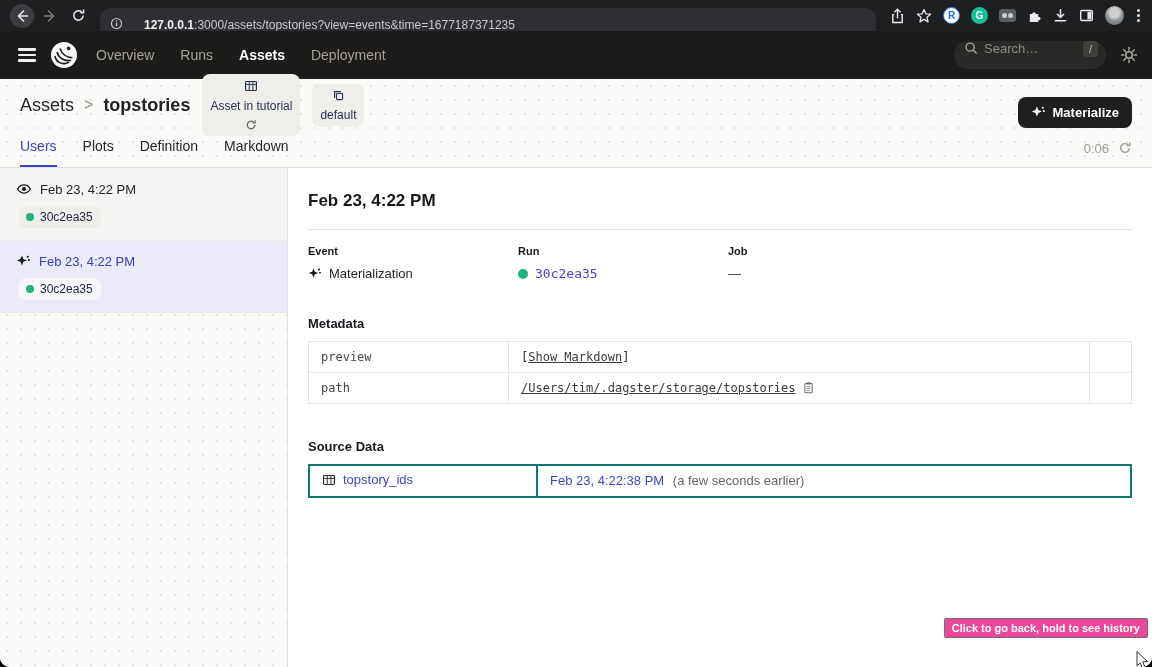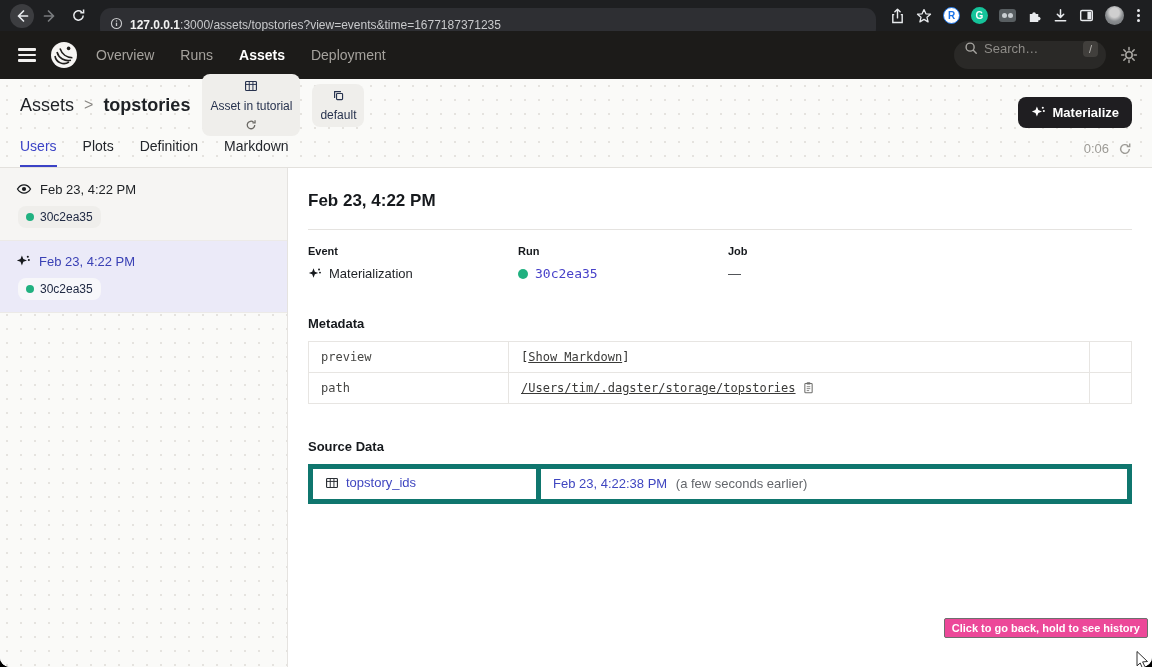--- a/index.html
+++ b/index.html
@@ -5,21 +5,21 @@
   * { margin:0; padding:0; box-sizing:border-box; }
   html,body { width:1152px; height:667px; background:#000; font-family:"Liberation Sans", sans-serif; }
   .window { width:1152px; height:667px; display:flex; flex-direction:column; overflow:hidden;
             border-radius:0 0 10px 10px; position:relative; background:#fff; }
 
   
   .browser-bar { height:31px; background:#1E1F21; display:flex; align-items:center; padding:0 10px; gap:4px; flex-shrink:0; }
   .nav-btn { width:24px; height:24px; border-radius:50%; display:flex; align-items:center; justify-content:center; color:#E8EAED; flex-shrink:0; }
   .nav-btn.hl { background:#3C3D40; }
   .nav-btn.dis { color:#797B7E; }
-  .url-pill { flex:1; height:32px; margin:16px 10px 0 6px; background:#2E2F33; border-radius:11px; display:flex; align-items:center; padding:0 10px; gap:7px; overflow:hidden; white-space:nowrap; }
+  .url-pill { flex:1; height:32px; margin:16px 10px 0 6px; background:#2E2F33; border-radius:11px; display:flex; align-items:center; padding:0 10px; gap:21px; overflow:hidden; white-space:nowrap; }
   .url-host { color:#F1F1F1; font-size:12px; font-weight:700; }
   .url-rest { color:#C8C9CB; font-size:12px; }
   .chrome-right { display:flex; align-items:center; gap:11px; flex-shrink:0; color:#E8EAED; }
   .ext-circle { width:17px; height:17px; border-radius:50%; display:flex; align-items:center; justify-content:center; font-size:10px; font-weight:700; }
   .ext-blue { background:#fff; color:#1A73E8; border:1px solid #1A73E8; }
   .ext-green { background:#15C39A; color:#fff; }
   .ext-robot { width:17px; height:13px; border-radius:3px; background:#585E61; display:flex; align-items:center; justify-content:center; gap:1px; }
   .ext-robot i { width:5px; height:5px; border-radius:50%; background:#C9CED1; }
   .avatar { width:19px; height:19px; border-radius:50%; background:radial-gradient(circle at 50% 35%, #CFCFCF 0 30%, #8A8D90 55%, #6E7174 100%); }
   .kebab { display:flex; flex-direction:column; gap:2px; padding:2px; }
@@ -44,21 +44,21 @@
   .crumb-row { display:flex; align-items:center; padding:13px 20px 9px; height:48px; }
   .crumb-root { font-size:18px; color:#1E2125; cursor:pointer; }
   .crumb-sep { font-size:16px; color:#8A8884; margin:0 10px; }
   .crumb-current { font-size:18px; font-weight:600; color:#1E2125; }
   .badge { display:inline-flex; align-items:center; gap:6px; background:#EFEEEB; border-radius:8px; padding:5px 8px; font-size:12px; color:#27324E; margin-left:12px; cursor:pointer;flex-direction:column; }
   .badge svg { flex-shrink:0; }
   .materialize-btn { margin-left:auto; display:inline-flex; align-items:center; gap:7px; background:#1F1E21; color:#fff; font-size:13px; font-weight:600; border:none; border-radius:8px; padding:8px 13px; cursor:pointer; font-family:"Liberation Sans",sans-serif;margin-top:14px; }
   .tabs-row { display:flex; align-items:flex-end; padding:0 20px; height:40px; }
   .tab { margin-right:26px; padding-bottom:11px; font-size:14px; color:#23262B; cursor:pointer; border-bottom:2px solid transparent; }
   .tab.active { color:#3B43C6; border-bottom-color:#3B43C6; }
-  .timer { margin-left:auto; display:flex; align-items:center; gap:9px; padding-bottom:11px; color:#9C9A95; font-size:13px; }
+  .timer { margin-left:auto; display:flex; gap:9px; padding-bottom:11px; color:#9C9A95; font-size:13px; }
 
   
   .content { flex:1; display:flex; min-height:0; background:#fff; }
   .sidebar { width:288px; flex-shrink:0; border-right:1px solid #E5E3E0; display:flex; flex-direction:column;
              background:#FAFAF8; background-image:radial-gradient(#E5E3DF 1px, rgba(0,0,0,0) 1px); background-size:14px 14px; }
   .event-item { padding:13px 16px 12px; border-bottom:1px solid #ECEAE7; background:#F6F5F3; cursor:pointer; }
   .event-item.selected { background:#EBEAF8; }
   .event-time { display:flex; align-items:center; gap:8px; font-size:13px; color:#1E2125; }
   .event-item.selected .event-time { color:#3A41B5; }
   .run-pill { display:inline-flex; align-items:center; gap:6px; margin-top:9px; margin-left:2px; background:#EFEEEB; border-radius:8px; padding:4px 8px; font-size:12px; color:#202A44; }
@@ -79,21 +79,21 @@
   .section { margin-top:35px; }
   .section-title { font-size:13px; font-weight:700; color:#16191D; margin-bottom:10px; }
   table.meta { width:100%; border-collapse:collapse; font-family:"DejaVu Sans Mono", monospace; font-size:12px; }
   table.meta td { border:1px solid #E7E5E2; padding:8px 12px; color:#30302E; background:#fff; }
   table.meta td.k { width:200px; color:#464644; }
   table.meta td.spacer { width:42px; }
   .mono-link { color:#3A3A38; text-decoration:underline; cursor:pointer; }
   .copy-icon { color:#6F6F6D; vertical-align:-2px; margin-left:6px; cursor:pointer; }
 
   table.source { width:100%; border-collapse:collapse; font-size:13px; }
-  table.source td { border:5px solid #0f766e; padding:6px 12px; background:#fff; }
+  table.source td { border:2px solid #0f766e; padding:6px 12px; background:#fff; }
   table.source td.a { width:228px; }
   .asset-link { display:inline-flex; align-items:center; gap:7px; color:#3F46C0; cursor:pointer; }
   .time-link { color:#3F46C0; cursor:pointer; }
   .time-note { color:#63666B; margin-left:5px; }
 
   
   .back-tooltip { position:absolute; right:4px; bottom:29px; background:#ec4899; border:1px solid #6E6E6E; color:#fff; font-size:11px; font-weight:600; padding:3px 7px; border-radius:2px; white-space:nowrap; }
   .cursor { position:absolute; right:3px; bottom:-3px; }
 </style>
 </head>

